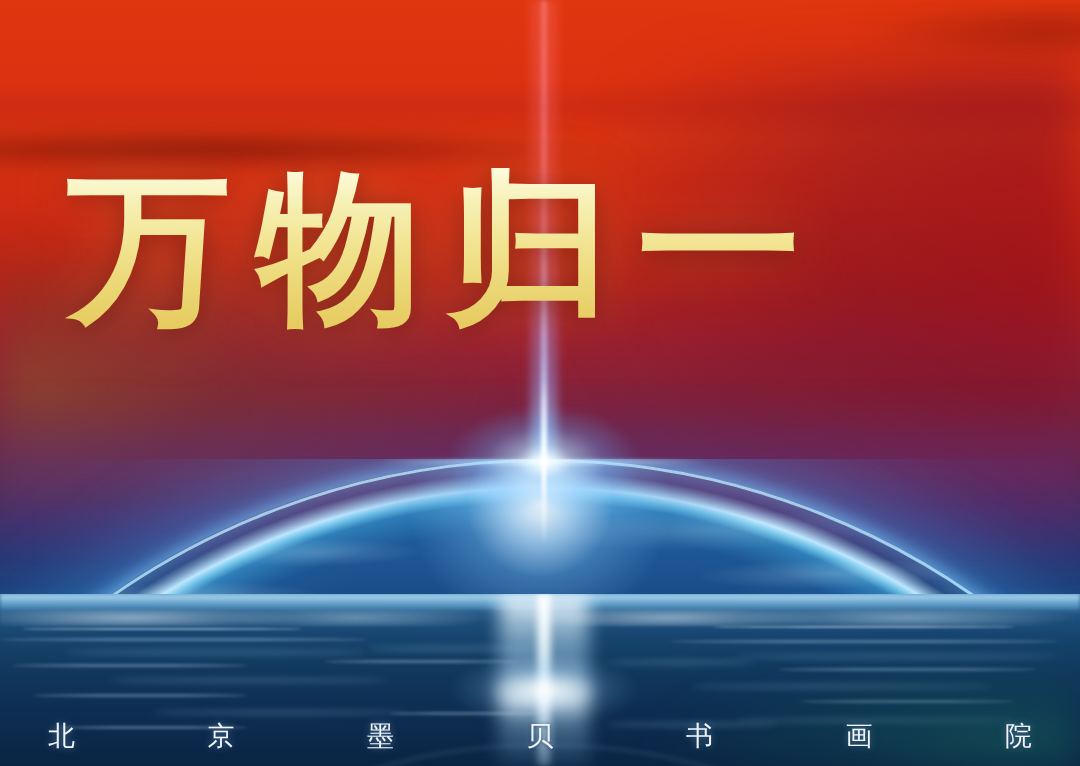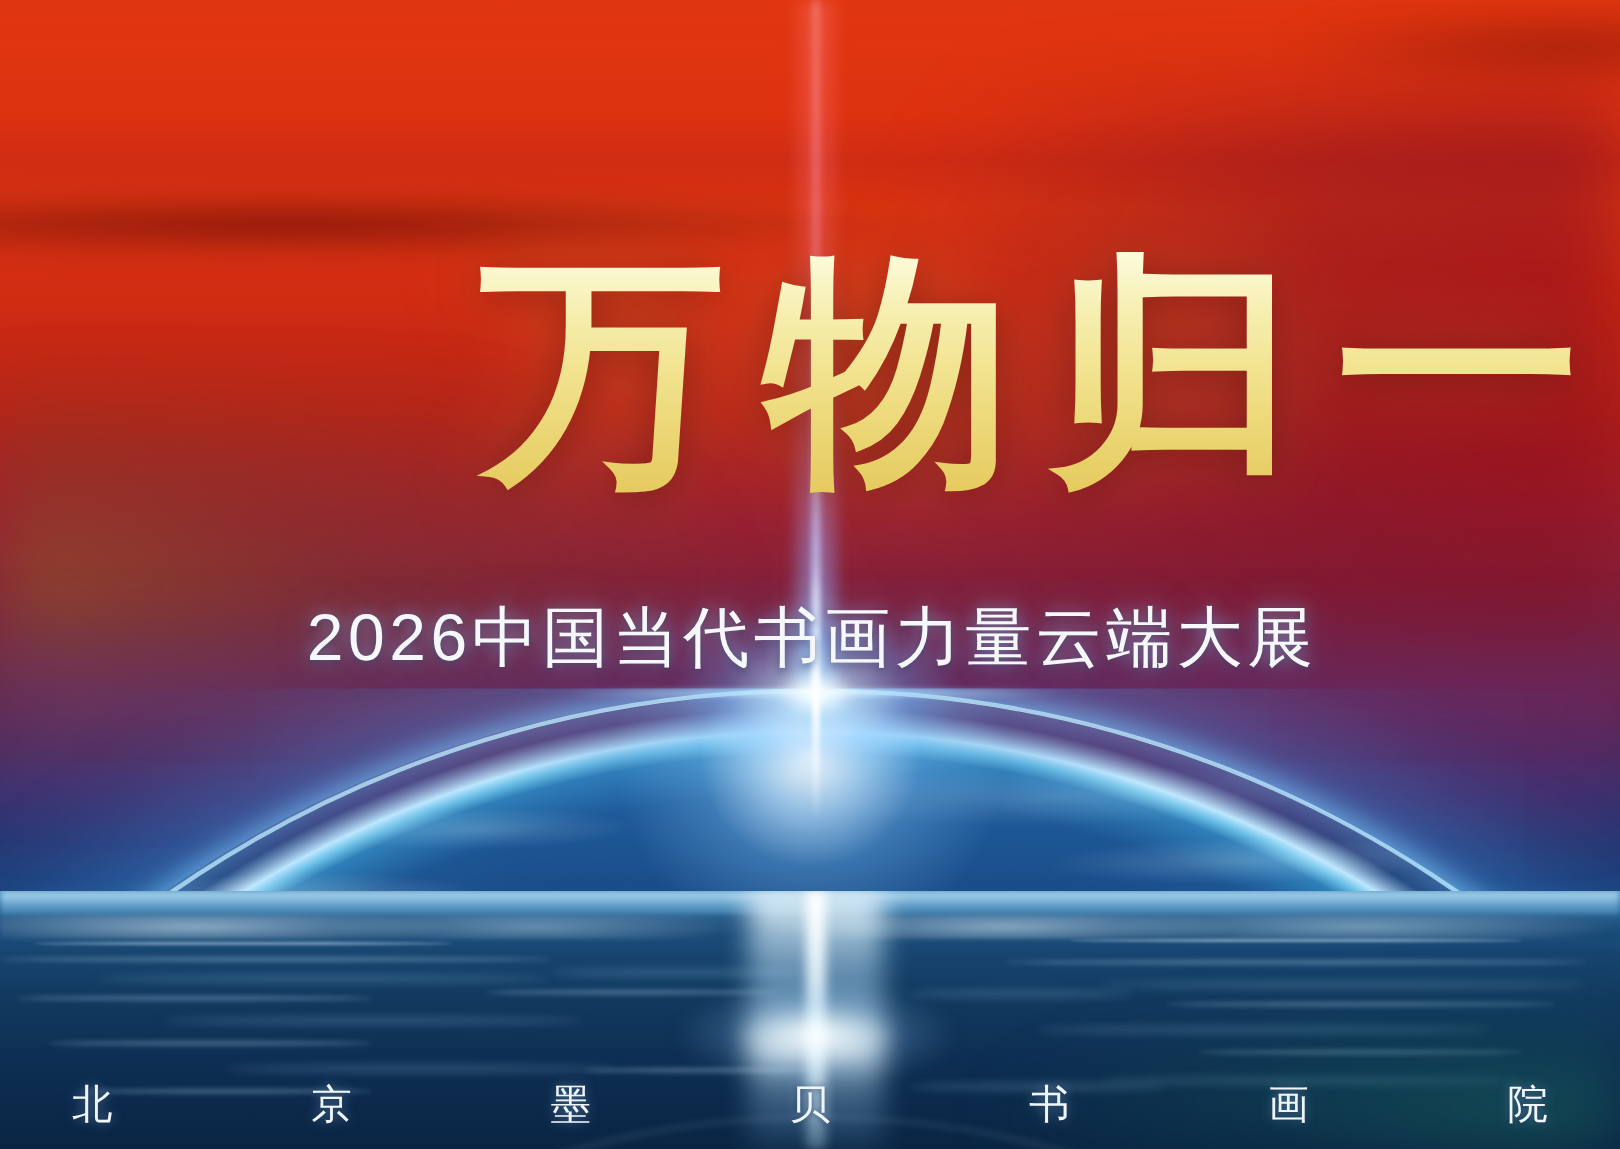--- a/index.html
+++ b/index.html
@@ -354,40 +354,41 @@
       rgba(150,205,250,0.20) 60%,
       rgba(90,160,220,0.0) 100%);
     filter: blur(5px);
   }
 
   
   .title-main {
     position: absolute;
     left: 0; right: 0;
     top: 168px;
-    text-align: right;
+    text-align: left;
     font-family: "Liberation Serif", "DejaVu Serif", serif;
     font-weight: 700;
     font-size: 164px;
     line-height: 1;
     letter-spacing: 26px;
     text-indent: 26px;
     background: linear-gradient(to bottom,
       #fdfbdc 0%,
       #f6f0b4 22%,
       #f2e492 46%,
       #ecd878 70%,
       #e5c95c 100%);
     -webkit-background-clip: text;
     background-clip: text;
     color: transparent;
     -webkit-text-fill-color: transparent;
     filter: drop-shadow(0 4px 14px rgba(90,10,10,0.55))
             drop-shadow(0 0 26px rgba(255,200,90,0.25));
     white-space: nowrap;
+    padding-left: 41px;
   }
 
   .subtitle {
     position: absolute;
     left: 0; right: 0;
     top: 404px;
     text-align: center;
     font-size: 44px;
     line-height: 1;
     font-weight: 300;
@@ -476,21 +477,20 @@
 
     <div class="water-green"></div>
 
     <div class="beam-water"></div>
     <div class="beam-water-core"></div>
     <div class="beam-water-hotspot"></div>
   </div>
 
   <div class="title-main">万物归一</div>
 
-  <div class="subtitle">2026中国当代书画力量云端大展</div>
 
   <div class="org-line">
     <span class="org-char">北</span>
     <span class="org-char">京</span>
     <span class="org-char">墨</span>
     <span class="org-char">贝</span>
     <span class="org-char">书</span>
     <span class="org-char">画</span>
     <span class="org-char">院</span>
   </div>

